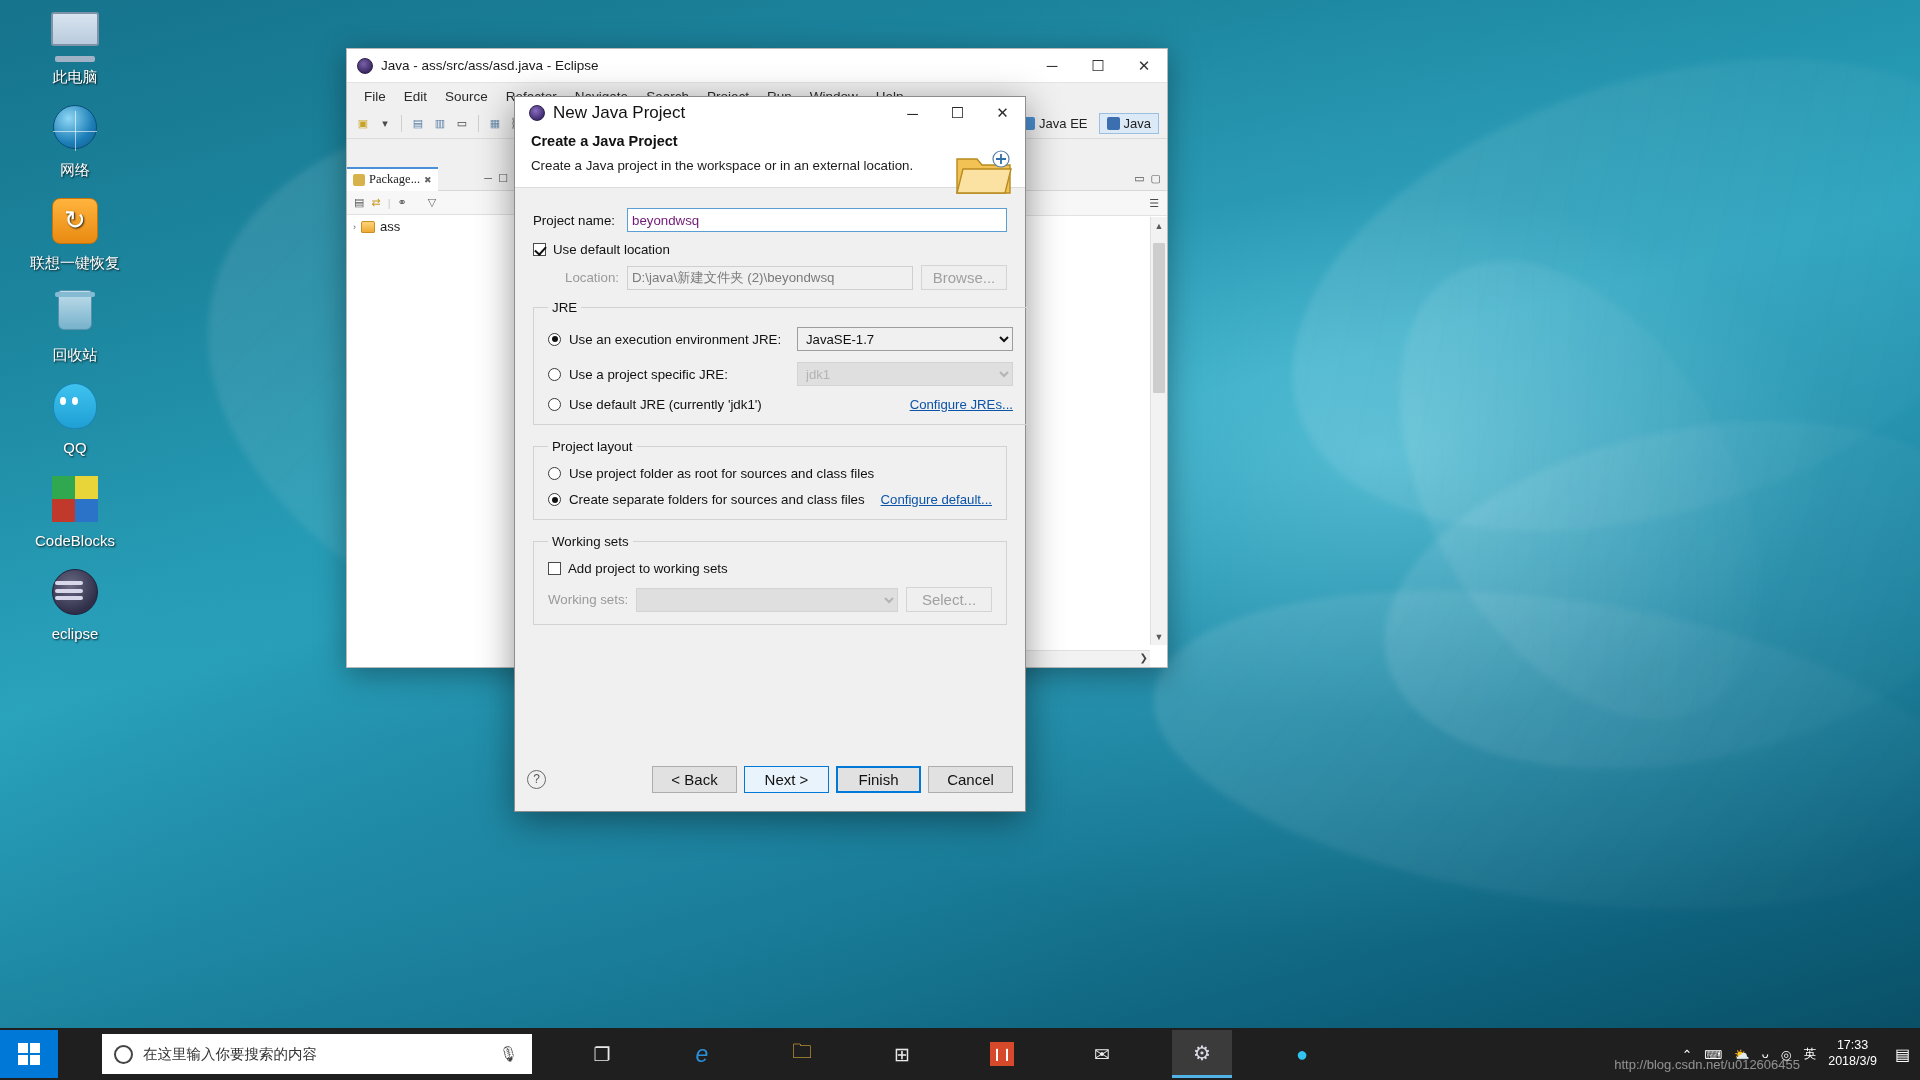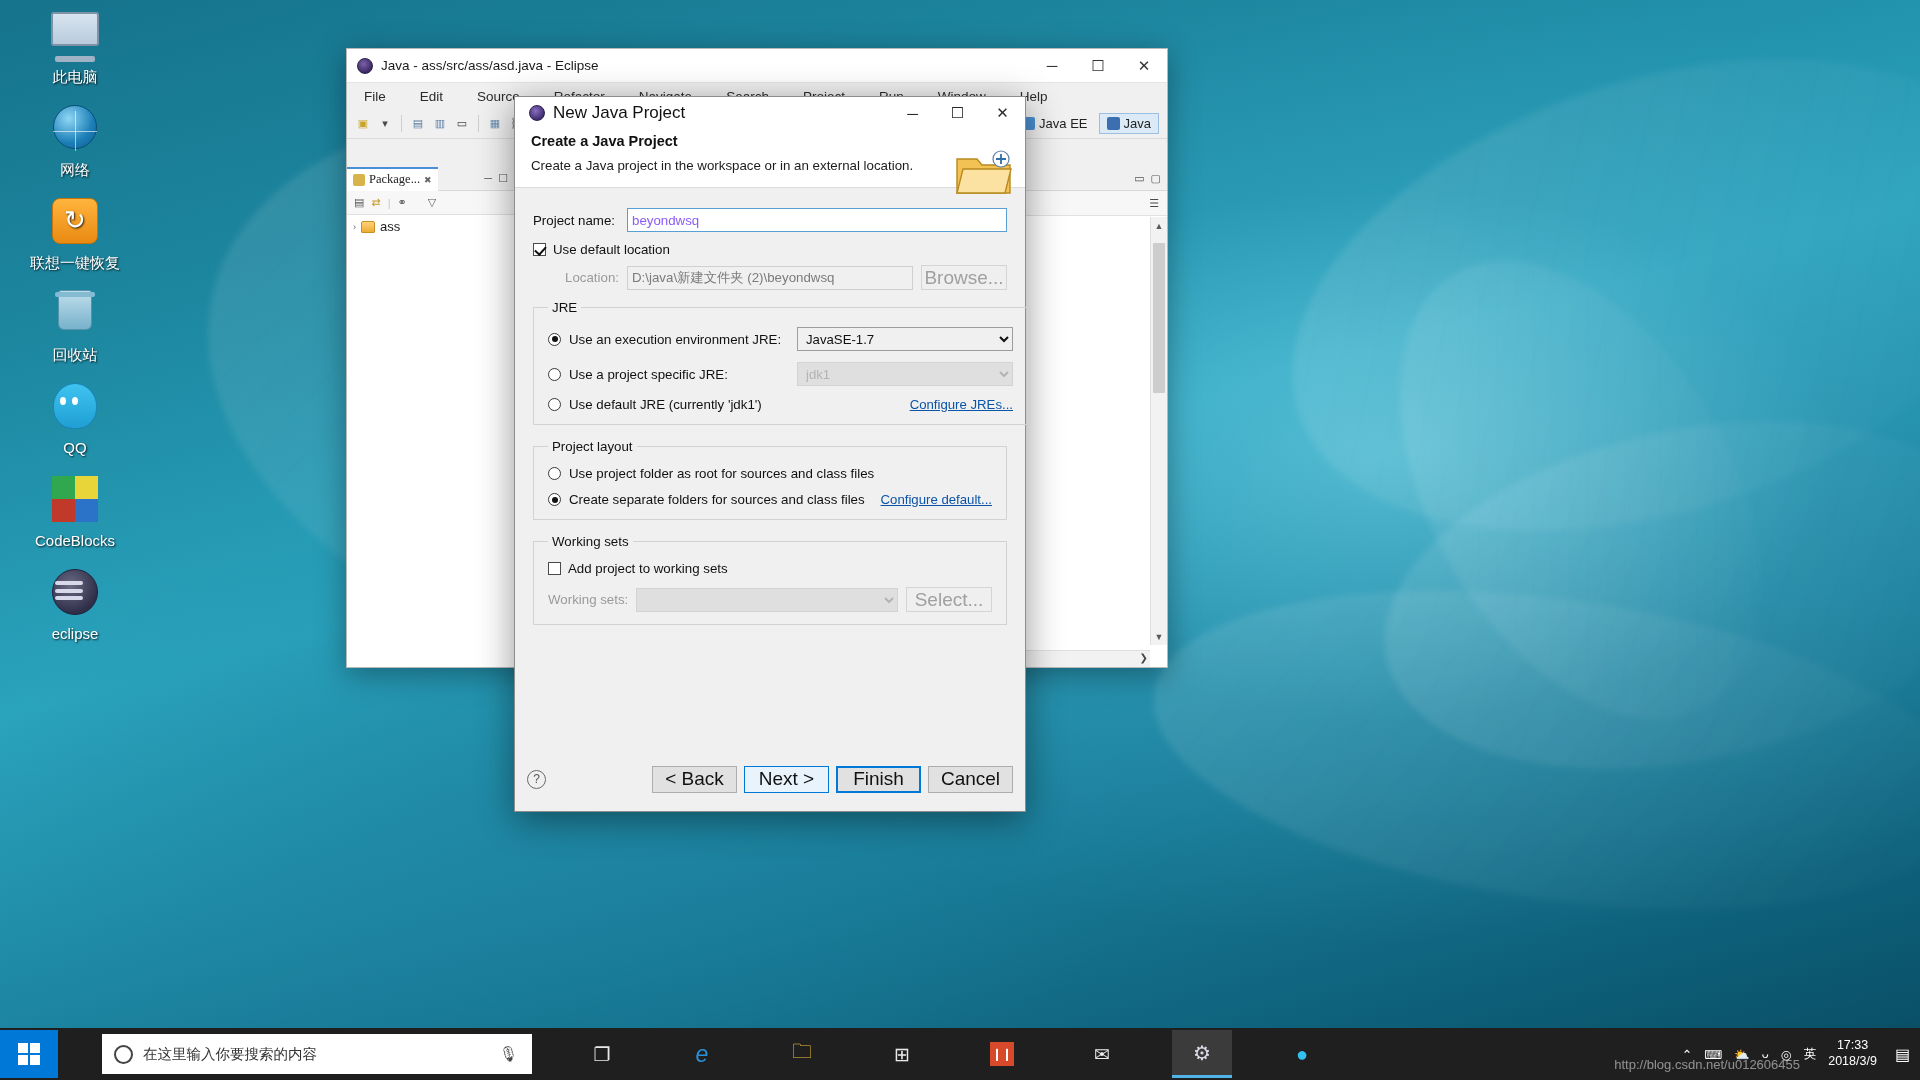--- a/index.html
+++ b/index.html
@@ -78,21 +78,21 @@
   }
   .ecl-ico{
     width:16px;height:16px;margin:0 8px 0 10px;border-radius:50%;
     background:radial-gradient(circle at 40% 35%,#7a5fa8,#3b2a63 70%);
     border:1px solid #2b1f4a; flex:none;
   }
   #ecl-title-text{ flex:1; font-size:13.5px; color:#1a1a1a;}
   .wbtn{ width:46px;height:33px; display:flex;align-items:center;justify-content:center;
     font-size:15px;color:#333; }
   #ecl-menu{
-    height:26px; display:flex; align-items:center; gap:16px;
+    height:26px; display:flex; align-items:center; gap:0;
     padding-left:8px; background:#f0f0f0;
   }
   #ecl-menu span{ padding:3px 9px; font-size:13.5px; color:#2b2b2b;}
   #ecl-toolbar{
     height:30px; background:#f0f0f0; border-bottom:1px solid #dcdcdc;
     display:flex; align-items:center; padding-left:6px; gap:2px;
   }
   .tbtn{ width:20px;height:20px;border:1px solid transparent;border-radius:2px;
     display:flex;align-items:center;justify-content:center;font-size:11px;color:#4a4a4a;}
   .tsep{ width:1px;height:17px;background:#cfcfcf;margin:0 4px;}
@@ -155,27 +155,27 @@
   #dlg-head p{ font-size:13.3px; color:#1c1c1c;}
   #head-img{ position:absolute;right:10px;top:18px;width:62px;height:52px;}
   #dlg-sep{ height:1px;background:#dcdcdc;}
   #dlg-content{ padding:20px 18px 0 18px; }
 
   .row{ display:flex; align-items:center; margin-bottom:10px;}
   .lbl{ font-size:13.3px; }
   .lbl.dim{ color:#9a9a9a; }
   input.txt{
     flex:1; height:24px; border:1px solid #5a9fd4; background:#fff;
-    padding:0 4px; font-family:"Liberation Sans",sans-serif; font-size:13.3px; color:#8b5cf6;
+    padding:0 4px; font-family:"Liberation Sans",sans-serif; font-size:13.3px; color:#701a75;
     outline:none;
   }
   input.txt.disabled{ border:1px solid #cfcfcf; background:#f0f0f0; color:#7b7b7b;}
   .btn{
     height:25px; min-width:86px; border:1px solid #adadad; background:#e1e1e1;
-    font-family:"Liberation Sans",sans-serif; font-size:19px; color:#111;
+    font-family:"Liberation Sans",sans-serif; font-size:15px; color:#111;
     display:inline-flex;align-items:center;justify-content:center;
   }
   .btn.disabled{ color:#a0a0a0; background:#efefef; border-color:#d4d4d4;}
   .btn.default{ border:2px solid #0078d7; background:#e1e1e1;}
   .btn.focus{ border:1px solid #0078d7; background:#e9f3fb;}
 
   .check{ width:13px;height:13px;border:1px solid #4a4a4a;background:#fff;display:inline-block;
     position:relative;margin-right:7px;flex:none;}
   .check.on:after{ content:"";position:absolute;left:3px;top:0px;width:5px;height:9px;
     border:solid #111;border-width:0 2px 2px 0;transform:rotate(42deg);}

